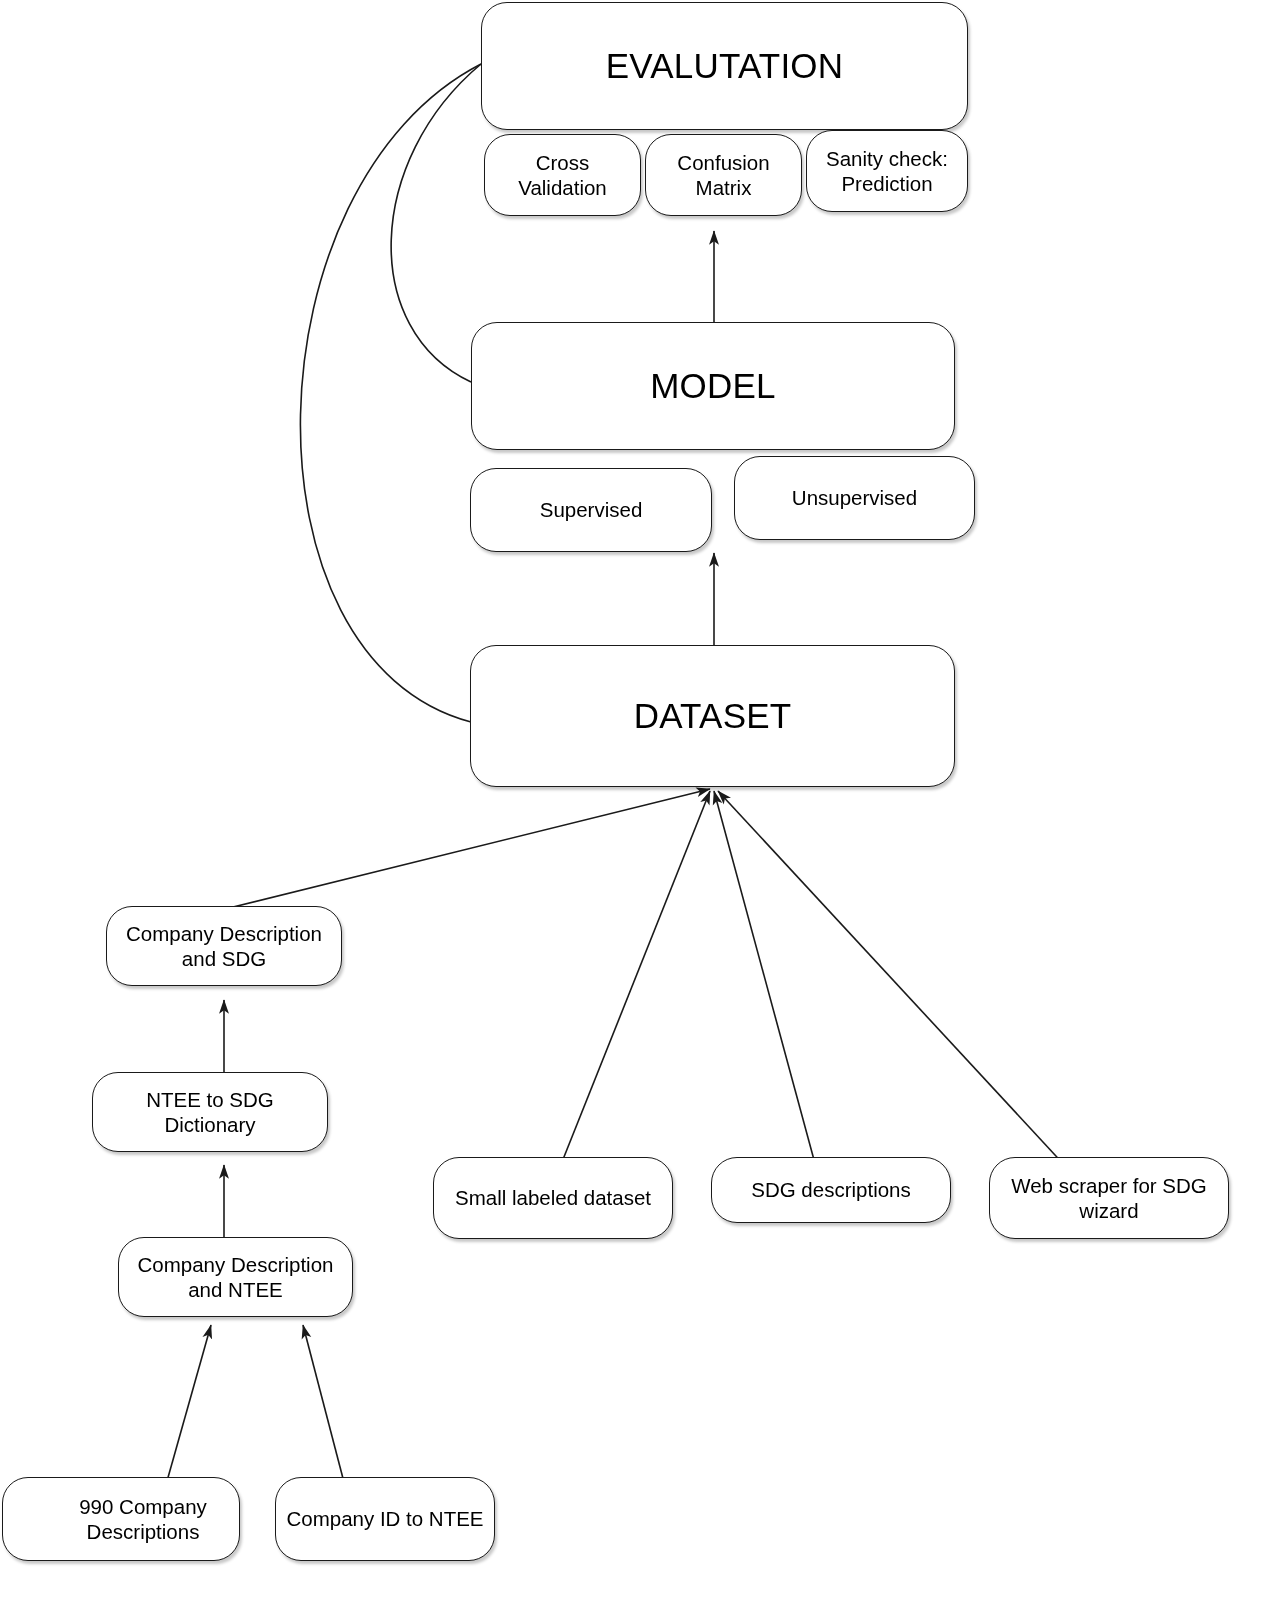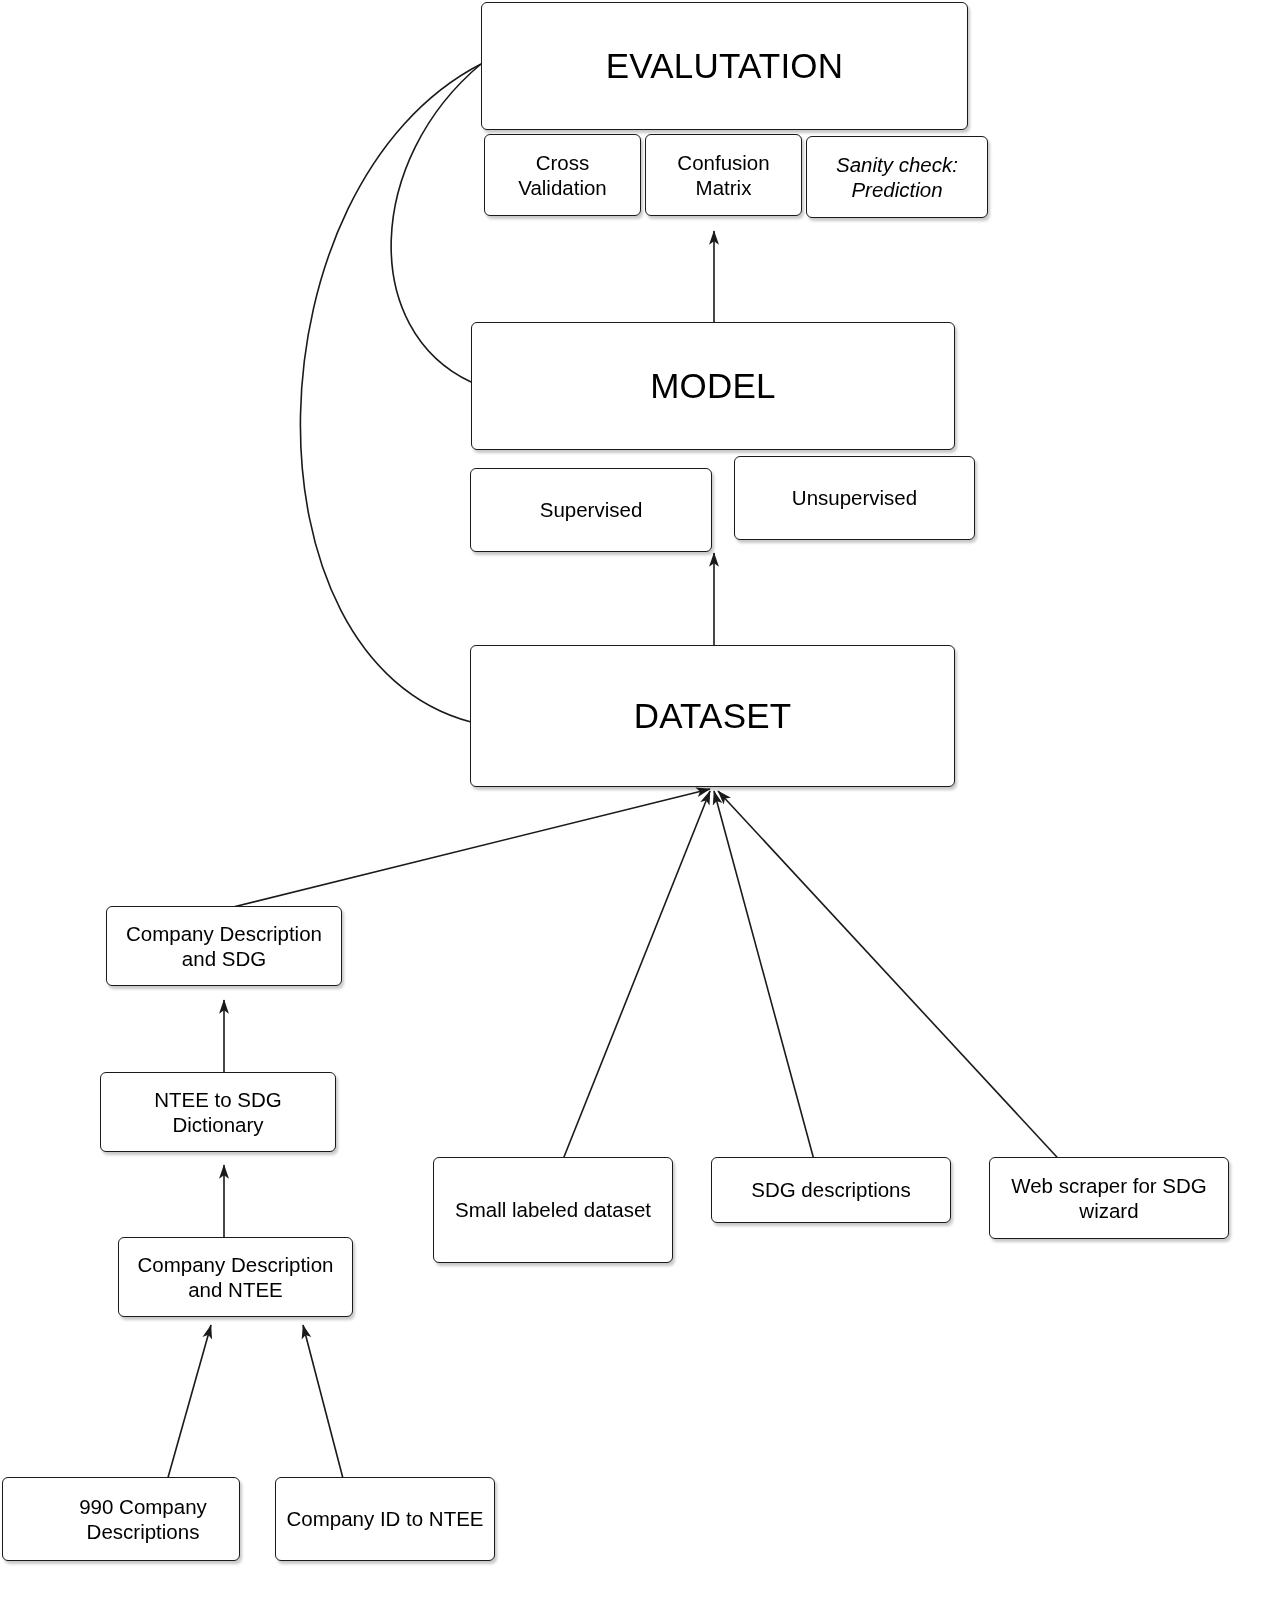--- a/index.html
+++ b/index.html
@@ -24,21 +24,21 @@
     top: 0;
     width: 1261px;
     height: 1608px;
     pointer-events: none;
   }
   .node {
     position: absolute;
     box-sizing: border-box;
     background: #ffffff;
     border: 1.6px solid #1a1a1a;
-    border-radius: 6px;
+    border-radius: 26px;
     display: flex;
     align-items: center;
     justify-content: center;
     text-align: center;
     color: #000000;
     line-height: 1.24;
     box-shadow: 2px 3px 3px rgba(0,0,0,0.22);
     z-index: 2;
   }
   .node .label {
@@ -101,21 +101,21 @@
   <div class="node node-sub" style="left:484px; top:134px; width:157px; height:82px;">
     <span class="label">Cross
 Validation</span>
   </div>
 
   <div class="node node-sub" style="left:645px; top:134px; width:157px; height:82px;">
     <span class="label">Confusion
 Matrix</span>
   </div>
 
-  <div class="node node-sub" style="left:806px; top:136px; width:182px; height:82px;font-style:italic;">
+  <div class="node node-sub" style="left:806px; top:130px; width:162px; height:82px;">
     <span class="label">Sanity check:
 Prediction</span>
   </div>
 
   <div class="node node-major" style="left:471px; top:322px; width:484px; height:128px;">
     <span class="label">MODEL</span>
   </div>
 
   <div class="node node-sub" style="left:470px; top:456px; width:242px; height:84px;margin-top:12px;">
     <span class="label">Supervised</span>
@@ -127,40 +127,40 @@
 
   <div class="node node-major" style="left:470px; top:645px; width:485px; height:142px;">
     <span class="label">DATASET</span>
   </div>
 
   <div class="node node-leaf" style="left:106px; top:906px; width:236px; height:80px;">
     <span class="label">Company Description
 and SDG</span>
   </div>
 
-  <div class="node node-leaf" style="left:100px; top:1072px; width:236px; height:80px;">
+  <div class="node node-leaf" style="left:92px; top:1072px; width:236px; height:80px;">
     <span class="label">NTEE to SDG
 Dictionary</span>
   </div>
 
   <div class="node node-leaf" style="left:118px; top:1237px; width:235px; height:80px;">
     <span class="label">Company Description
 and NTEE</span>
   </div>
 
   <div class="node node-leaf" style="left:2px; top:1477px; width:238px; height:84px;padding-left:44px;">
     <span class="label">990 Company
 Descriptions</span>
   </div>
 
   <div class="node node-leaf" style="left:275px; top:1477px; width:220px; height:84px;">
     <span class="label">Company ID to NTEE</span>
   </div>
 
-  <div class="node node-leaf" style="left:433px; top:1157px; width:240px; height:106px;">
+  <div class="node node-leaf" style="left:433px; top:1157px; width:240px; height:82px;">
     <span class="label">Small labeled dataset</span>
   </div>
 
   <div class="node node-leaf" style="left:711px; top:1157px; width:240px; height:66px;">
     <span class="label">SDG descriptions</span>
   </div>
 
   <div class="node node-leaf" style="left:989px; top:1157px; width:240px; height:82px;">
     <span class="label">Web scraper for SDG
 wizard</span>

